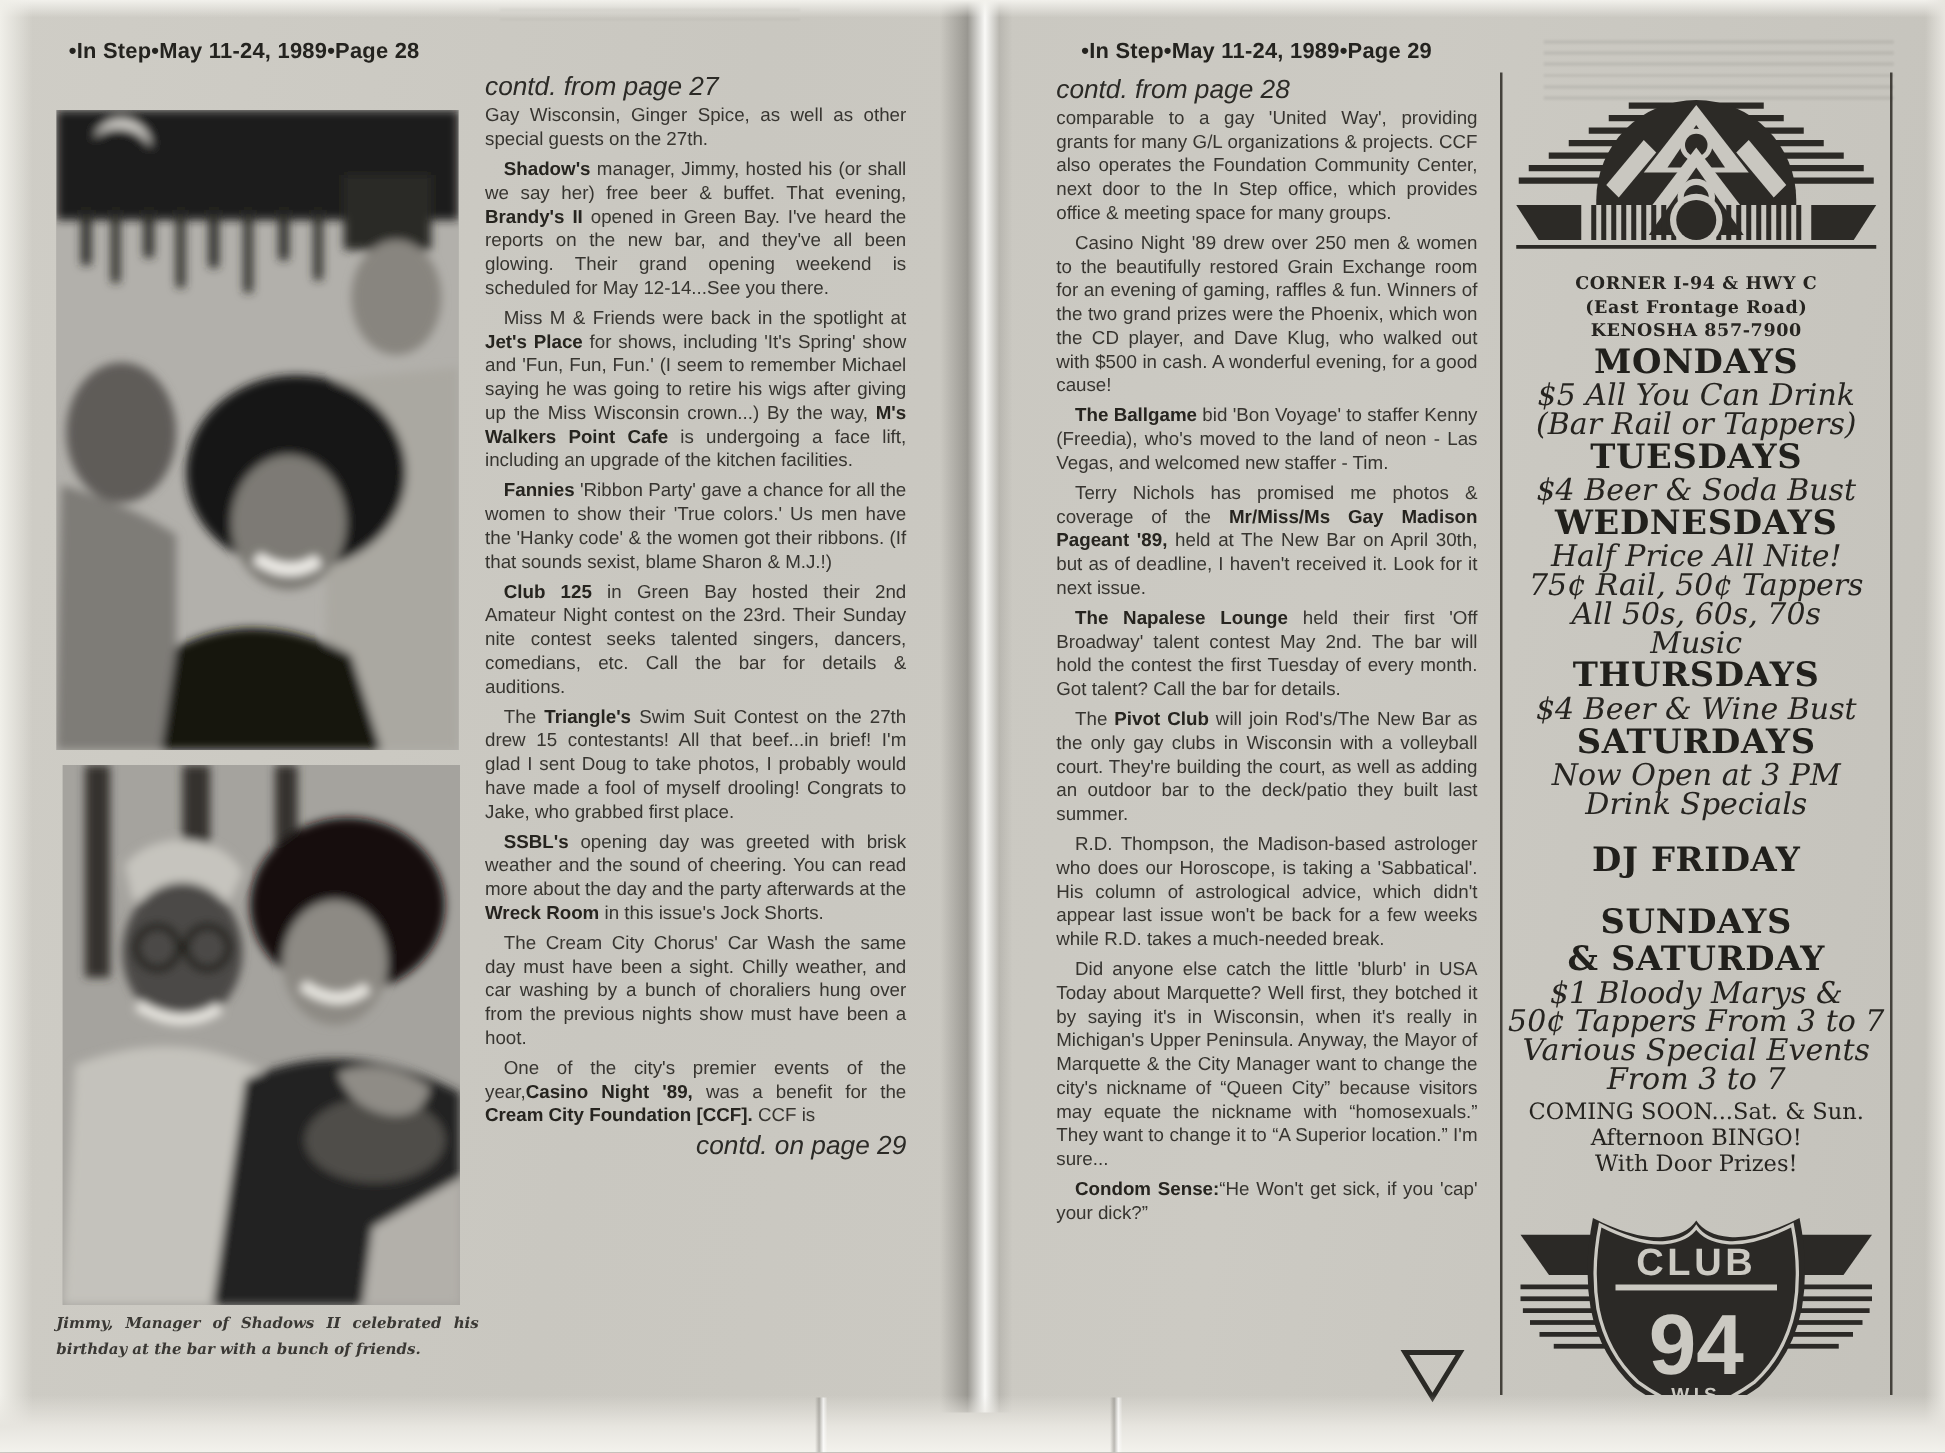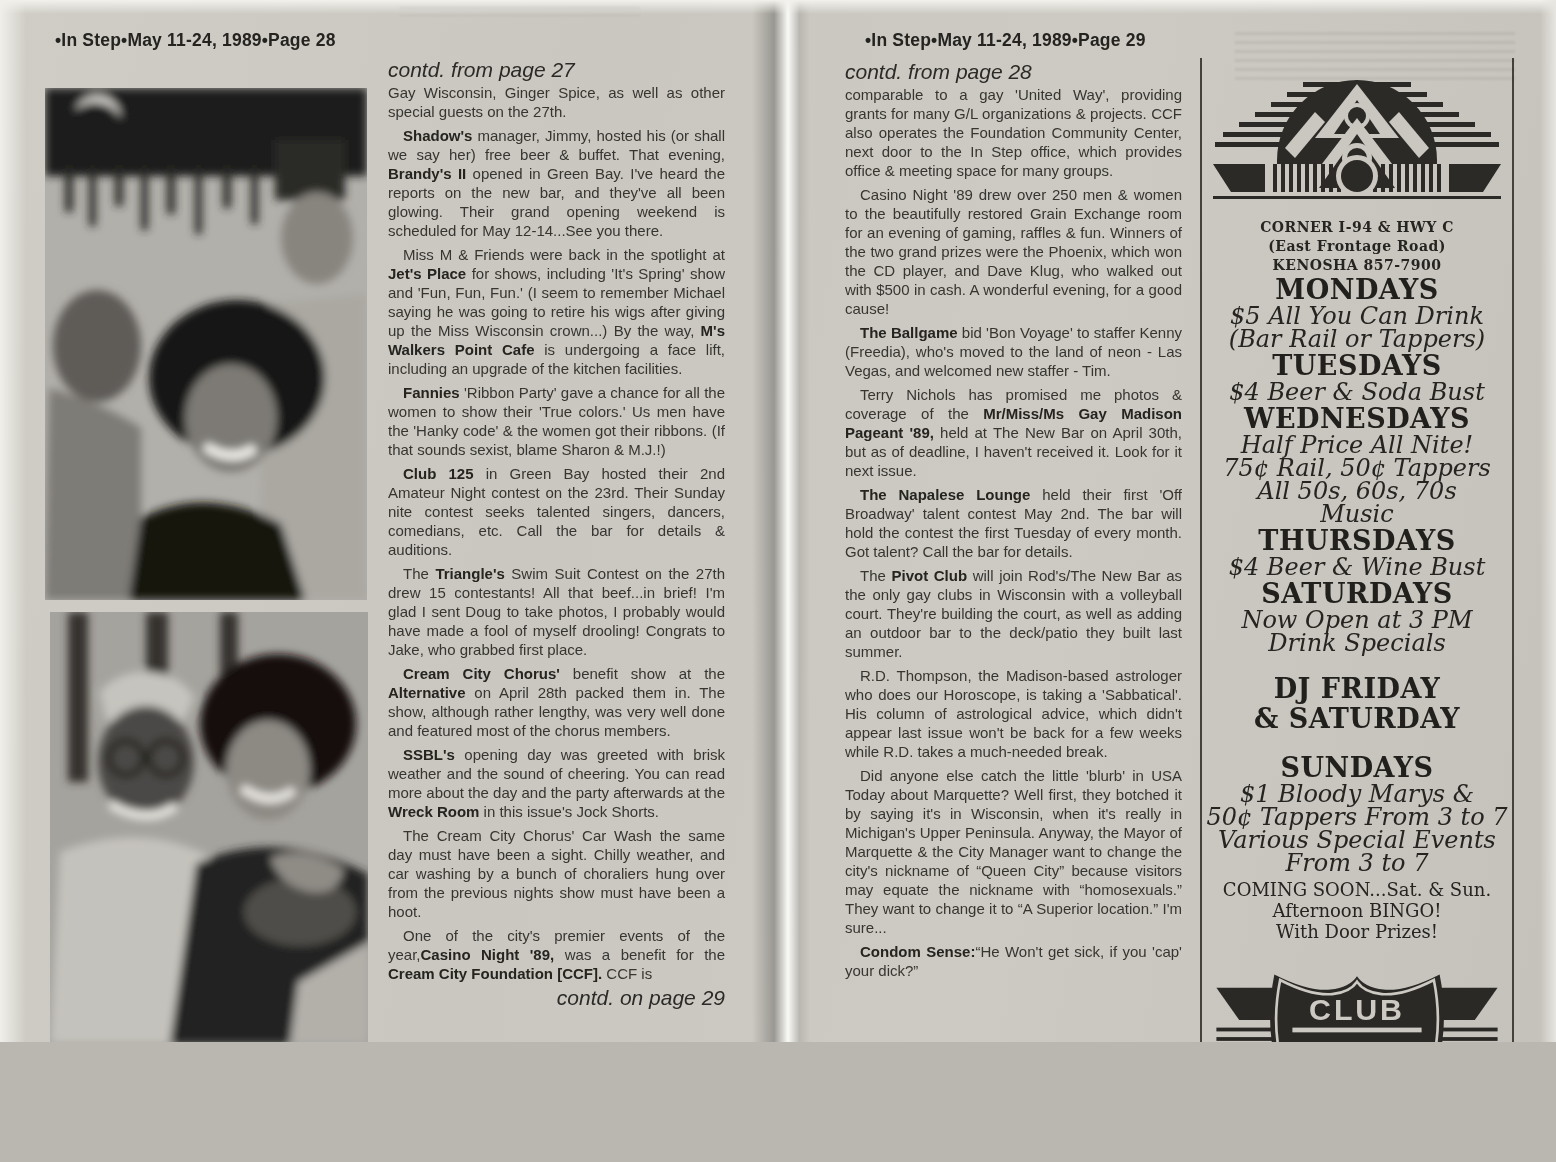--- a/index.html
+++ b/index.html
@@ -1,16 +1,16 @@
 <!DOCTYPE html>
 <html><head>
 <meta charset="utf-8">
 <style>
   html,body{margin:0;padding:0;background:#b9b7b0;}
-  .scan{position:relative;width:1556px;height:1042px;overflow:hidden;
+  .scan{position:relative;width:1556px;height:1162px;overflow:hidden;
         background:linear-gradient(100deg,#cfcdc6 0%,#c9c7c0 35%,#cccac3 65%,#c4c2bb 100%);
         font-family:"Liberation Sans",sans-serif;color:#33312d;}
   
   .edge-top{position:absolute;left:0;top:0;width:1556px;height:14px;background:linear-gradient(180deg,#f2f1ec, rgba(242,241,236,0));}
   .edge-left{position:absolute;left:0;top:0;width:26px;height:1162px;background:linear-gradient(90deg,#f0efe9, rgba(240,239,233,0));}
   .edge-right{position:absolute;right:0;top:0;width:16px;height:1162px;background:linear-gradient(270deg,#e8e6e0, rgba(232,230,224,0));}
   .edge-bottom{position:absolute;left:0;top:1116px;width:1556px;height:46px;
         background:linear-gradient(180deg, rgba(207,205,198,0), #e7e5df 55%, #f3f2ed);}
   .curl{position:absolute;top:1118px;width:10px;height:44px;background:linear-gradient(90deg,rgba(120,118,112,0),rgba(120,118,112,.45),rgba(255,255,255,.7),rgba(120,118,112,0));}
   .fold{position:absolute;left:752px;top:0;width:58px;height:1130px;
@@ -116,21 +116,20 @@
 
   <div class="col" style="left:388px;top:60px;height:1056px;">
     <div class="contd">contd. from page 27</div>
     <div>
         <p class="noindent"><span>Gay Wisconsin, Ginger Spice, as well as other special guests on the 27th.</span></p>
         <p><span class="b">Shadow's</span><span> manager, Jimmy, hosted his (or shall we say her) free beer &amp; buffet. That evening, </span><span class="b">Brandy's II</span><span> opened in Green Bay. I've heard the reports on the new bar, and they've all been glowing. Their grand opening weekend is scheduled for May 12-14...See you there.</span></p>
         <p><span>Miss M &amp; Friends were back in the spotlight at </span><span class="b">Jet's Place</span><span> for shows, including 'It's Spring' show and 'Fun, Fun, Fun.' (I seem to remember Michael saying he was going to retire his wigs after giving up the Miss Wisconsin crown...) By the way, </span><span class="b">M's Walkers Point Cafe</span><span> is undergoing a face lift, including an upgrade of the kitchen facilities.</span></p>
         <p><span class="b">Fannies</span><span> 'Ribbon Party' gave a chance for all the women to show their 'True colors.' Us men have the 'Hanky code' &amp; the women got their ribbons. (If that sounds sexist, blame Sharon &amp; M.J.!)</span></p>
         <p><span class="b">Club 125</span><span> in Green Bay hosted their 2nd Amateur Night contest on the 23rd. Their Sunday nite contest seeks talented singers, dancers, comedians, etc. Call the bar for details &amp; auditions.</span></p>
         <p><span>The </span><span class="b">Triangle's</span><span> Swim Suit Contest on the 27th drew 15 contestants! All that beef...in brief! I'm glad I sent Doug to take photos, I probably would have made a fool of myself drooling! Congrats to Jake, who grabbed first place.</span></p>
-        <p><span class="b">Cream City Chorus'</span><span> benefit show at the </span><span class="b">Alternative</span><span> on April 28th packed them in. The show, although rather lengthy, was very well done and featured most of the chorus members.</span></p>
         <p><span class="b">SSBL's</span><span> opening day was greeted with brisk weather and the sound of cheering. You can read more about the day and the party afterwards at the </span><span class="b">Wreck Room</span><span> in this issue's Jock Shorts.</span></p>
         <p><span>The Cream City Chorus' Car Wash the same day must have been a sight. Chilly weather, and car washing by a bunch of choraliers hung over from the previous nights show must have been a hoot.</span></p>
         <p><span>One of the city's premier events of the year,</span><span class="b">Casino Night '89,</span><span> was a benefit for the </span><span class="b">Cream City Foundation [CCF].</span><span> CCF is</span></p>
       </div>
     <div class="contd on-right">contd. on page 29</div>
   </div>
 
   <div class="fold"></div>
 
   <div class="pg-header" style="left:865px;top:30px;">•In Step•May 11-24, 1989•Page 29</div>
@@ -226,22 +225,22 @@
         <div class="ad-line">Half Price All Nite!</div>
         <div class="ad-line">75¢ Rail, 50¢ Tappers</div>
         <div class="ad-line">All 50s, 60s, 70s</div>
         <div class="ad-line">Music</div>
         <div class="ad-day">THURSDAYS</div>
         <div class="ad-line">$4 Beer &amp; Wine Bust</div>
         <div class="ad-day">SATURDAYS</div>
         <div class="ad-line">Now Open at 3 PM</div>
         <div class="ad-line">Drink Specials</div>
         <div class="ad-day mt">DJ FRIDAY</div>
+        <div class="ad-day mt">SUNDAYS</div>
         <div class="ad-day">&amp; SATURDAY</div>
-        <div class="ad-day mt">SUNDAYS</div>
         <div class="ad-line">$1 Bloody Marys &amp;</div>
         <div class="ad-line">50¢ Tappers From 3 to 7</div>
         <div class="ad-line">Various Special Events</div>
         <div class="ad-line">From 3 to 7</div>
       </div>
 
     <div class="ad-coming-wrap">
         <div class="ad-coming">COMING SOON...Sat. &amp; Sun.</div>
         <div class="ad-coming">Afternoon BINGO!</div>
         <div class="ad-coming">With Door Prizes!</div>

